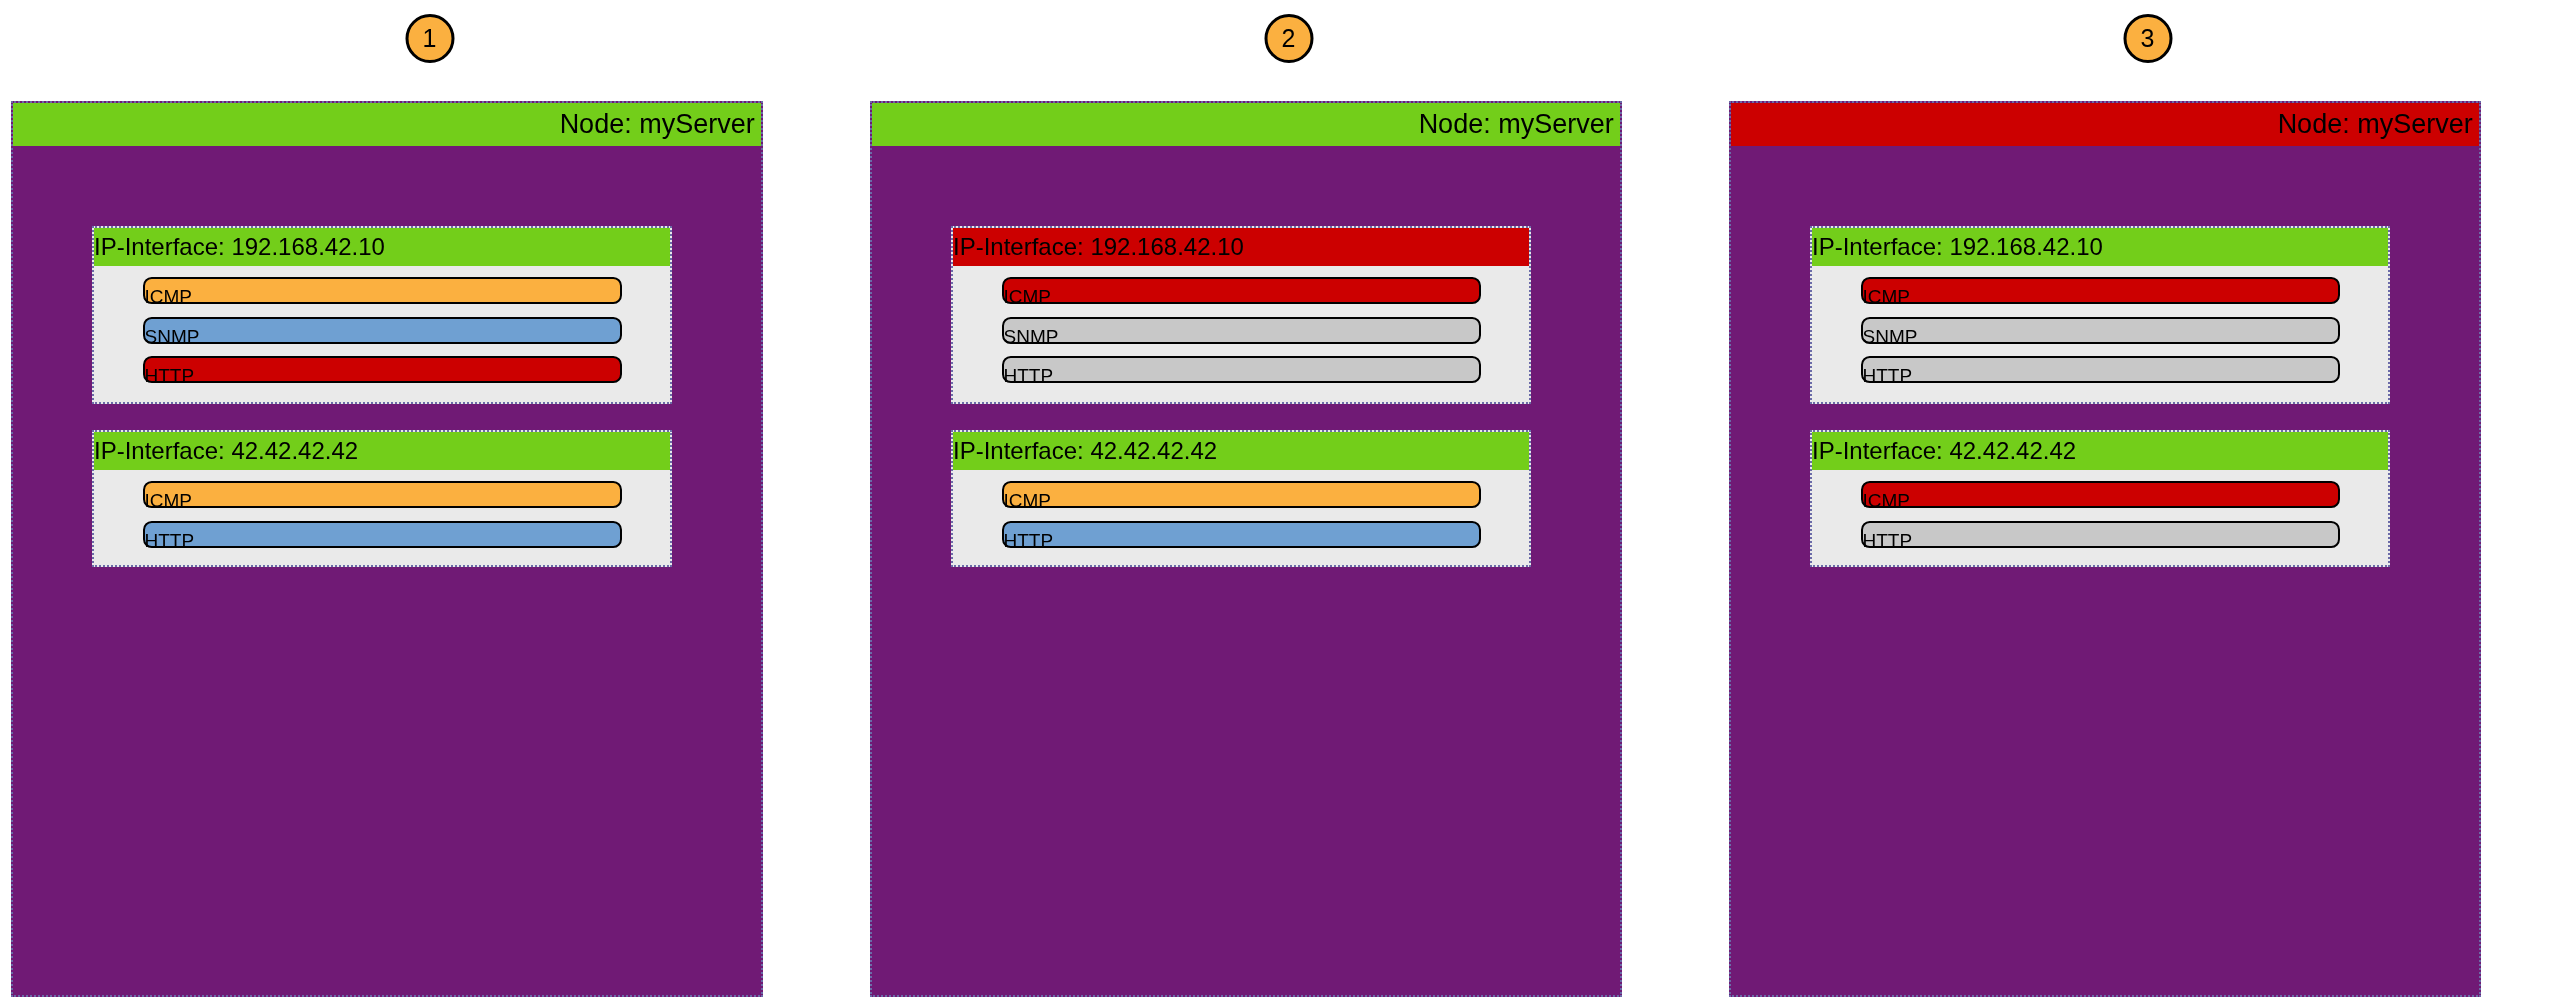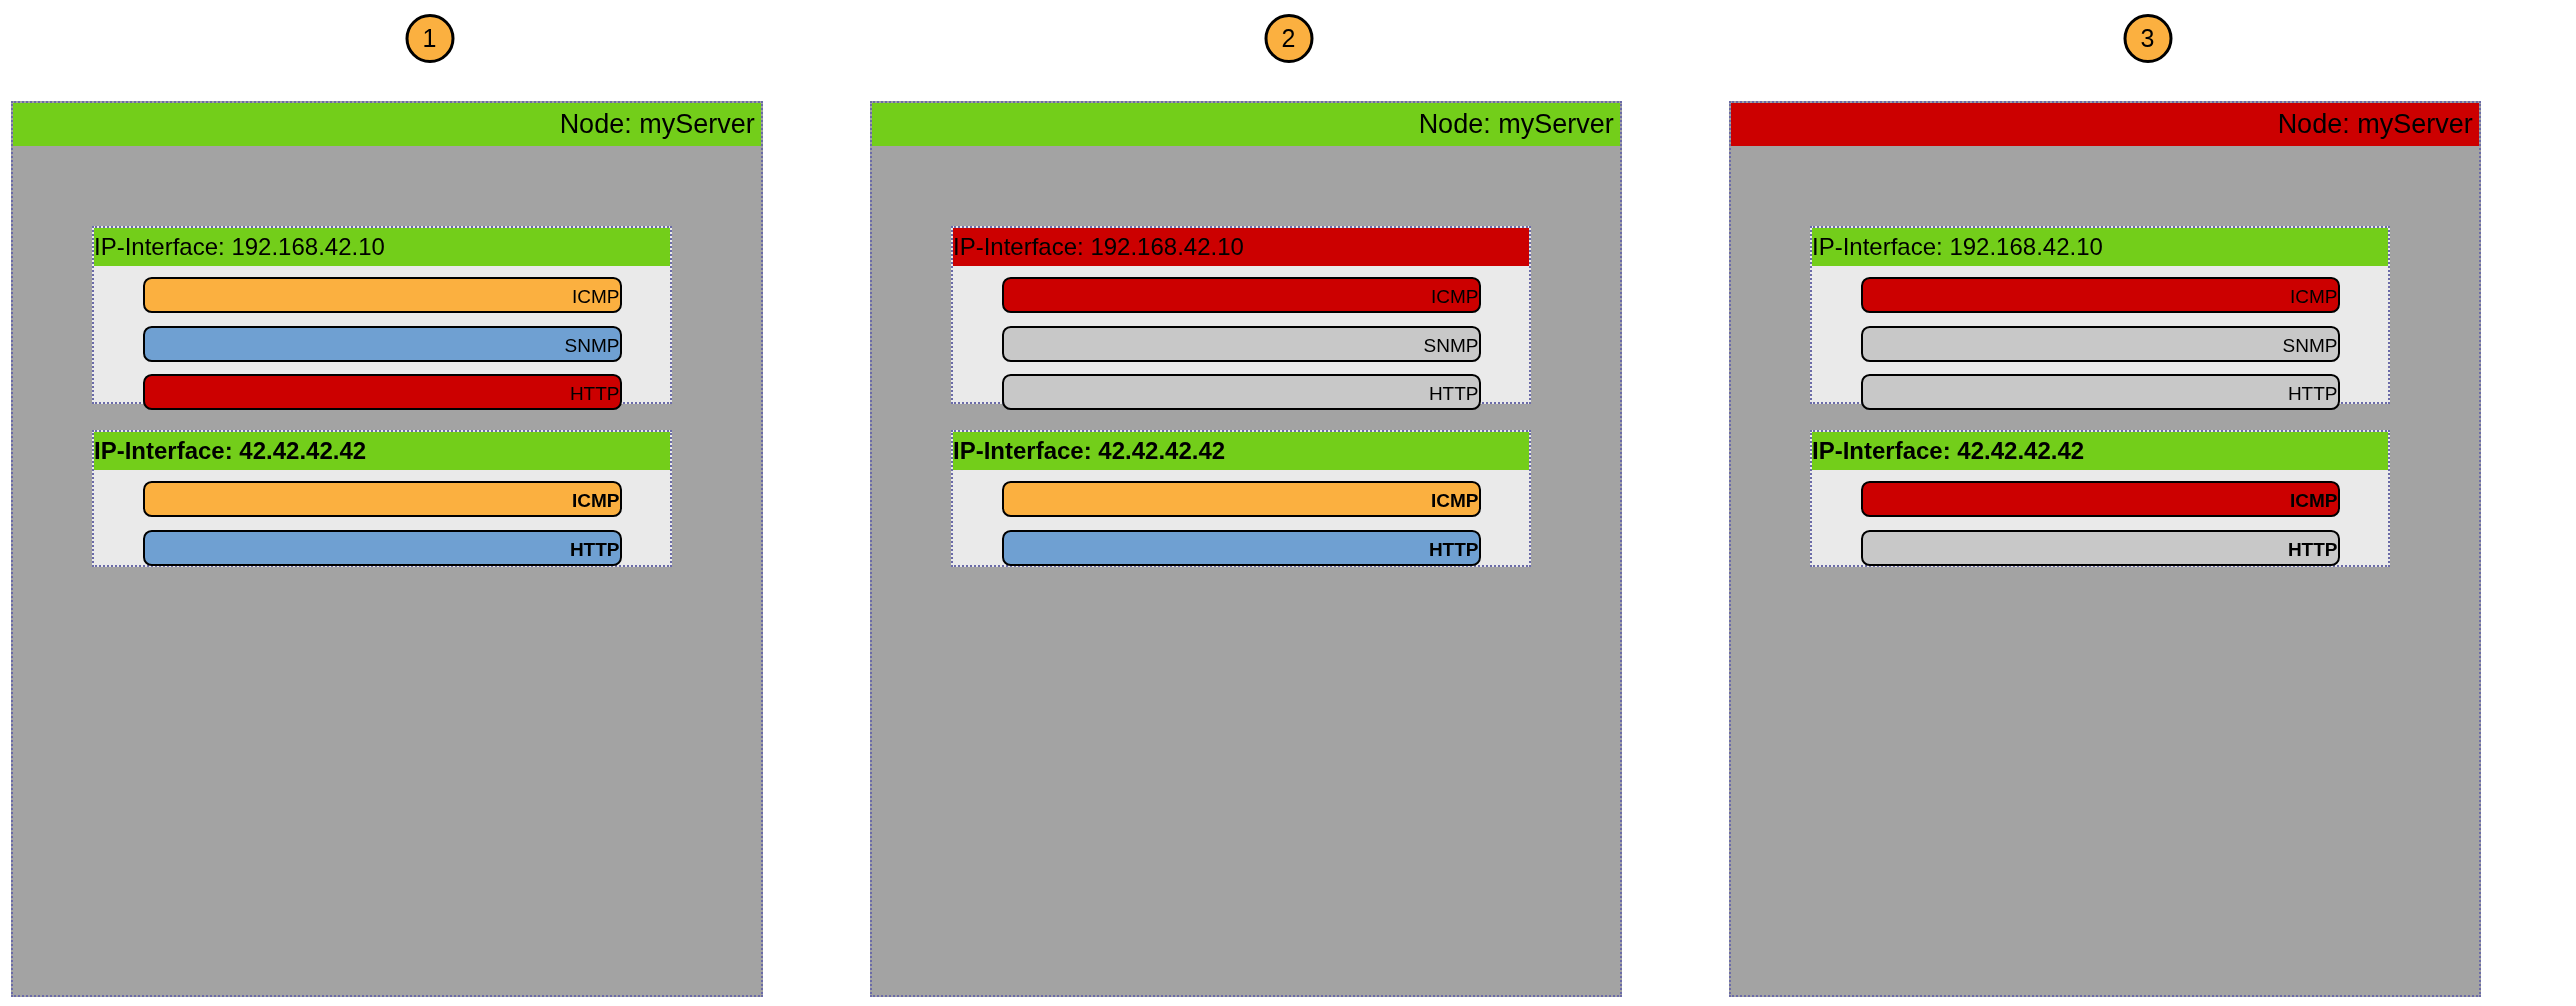--- a/index.html
+++ b/index.html
@@ -52,21 +52,21 @@
   }
 
   
   .node-box {
     position: absolute;
     left: 11px;
     top: 101px;
     width: 752px;
     height: 896px;
     border: 2.4px dotted #6b6ba8;
-    background: #a3a3a3;
+    background: #701a75;
     box-sizing: border-box;
   }
   .node-header {
     height: 43px;
     line-height: 43px;
     text-align: right;
     padding-right: 6.3px;
     font-size: 27px;
     color: #000000;
     box-sizing: border-box;
@@ -82,45 +82,45 @@
   
   .iface-box {
     position: absolute;
     left: 79px;
     width: 580px;
     border: 2.4px dotted #6b6ba8;
     background: #EAEAEA;
     box-sizing: border-box;
   }
   .iface-1 { top: 123px; height: 178px; }
-  .iface-2 { top: 327px; height: 137px; font-weight: bold; }
+  .iface-2 { top: 327px; height: 137px; }
 
   .iface-header {
     height: 38px;
     line-height: 38px;
     padding-right: 4.7px;
     font-size: 24px;
     color: #000000;
     box-sizing: border-box;
     white-space: nowrap;
     overflow: hidden;
   }
 
   .svc-list {
     padding: 11px 0 0 0;
   }
   .svc {
     margin: 0 auto 12.7px auto;
     width: 479px;
-    height: 36px;
+    height: 27px;
     line-height: 36px;
     border: 2.4px solid #000000;
     border-radius: 8.7px;
     box-sizing: border-box;
-    text-align: right;
+    text-align: left;
     font-size: 19px;
     color: #000000;
   }
   .svc:last-child { margin-bottom: 12px; }
 </style>
 </head>
 <body>
 
 <div id="panels">
     <div class="panel-col">

